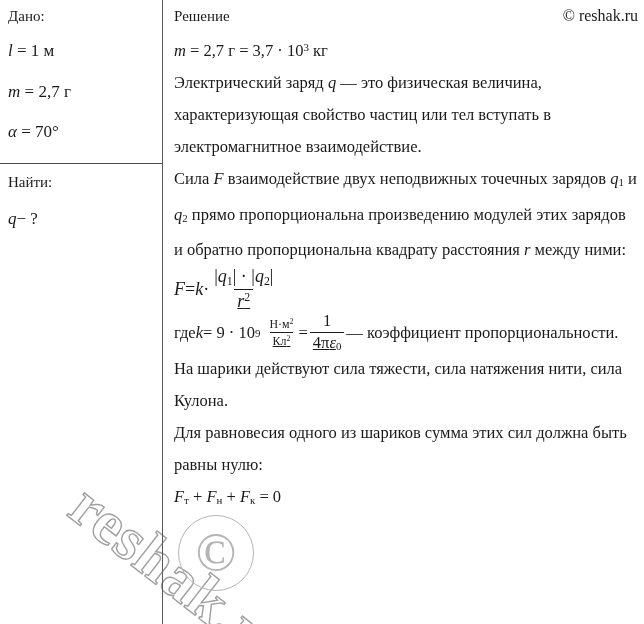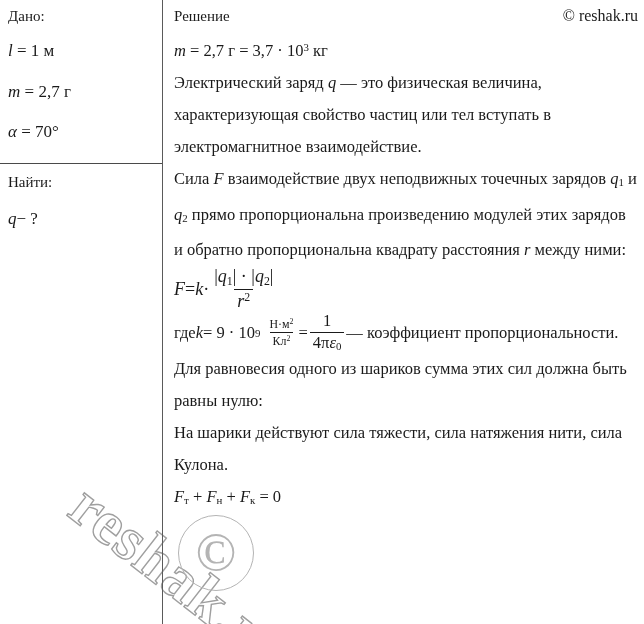--- a/index.html
+++ b/index.html
@@ -126,20 +126,21 @@
   .frac .num {
     display: block;
     padding: 0 3px 1px 3px;
     line-height: 1.15;
   }
   .frac .den {
     display: block;
     border-top: 1px solid #1a1a1a;
     padding: 1px 3px 0 3px;
     line-height: 1.15;
+    text-decoration: underline;
   }
   .frac.small { font-size: 0.72em; vertical-align: -0.45em; }
 
   .formula-row {
     font-size: 16.5px;
     line-height: 34px;
     margin: 0;
     display: flex;
     align-items: center;
     min-height: 34px;
@@ -263,22 +264,22 @@
           <span class="den"><span>Кл</span><sup>2</sup></span>
         </span>
         <span> = </span>
         <span class="frac">
           <span class="num">1</span>
           <span class="den"><span>4π</span><i class="mvar">ε</i><sub>0</sub></span>
         </span>
         <span> — коэффициент пропорциональности.</span>
     </div>
 
+    <div class="sol-para">На шарики действуют сила тяжести, сила натяжения нити, сила Кулона.</div>
+
     <div class="sol-para">Для равновесия одного из шариков сумма этих сил должна быть равны нулю:</div>
-
-    <div class="sol-para">На шарики действуют сила тяжести, сила натяжения нити, сила Кулона.</div>
 
     <div class="sol-line">
       <i class="mvar">F</i><sub>т</sub><span> + </span><i class="mvar">F</i><sub>н</sub><span> + </span><i class="mvar">F</i><sub>к</sub><span> = 0</span>
     </div>
 
   </div>
 </div>
 
 </body></html>

